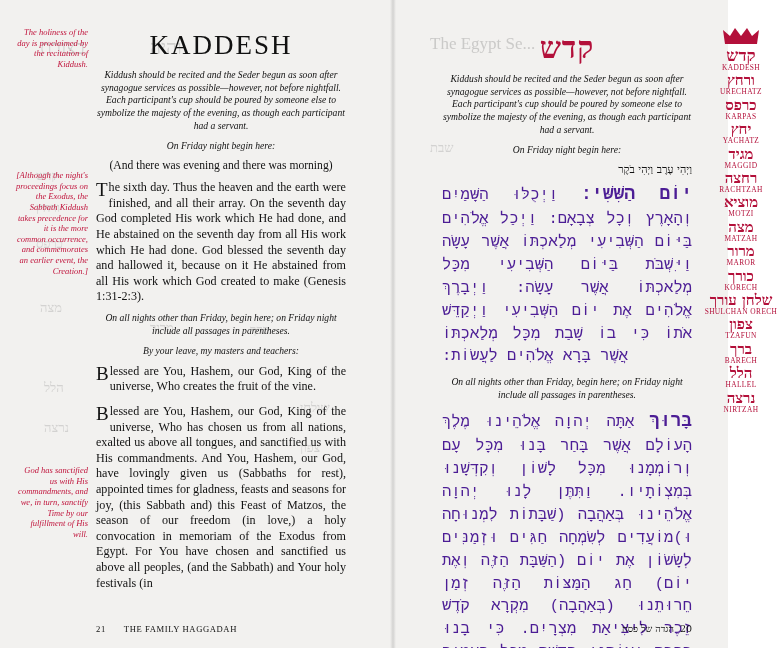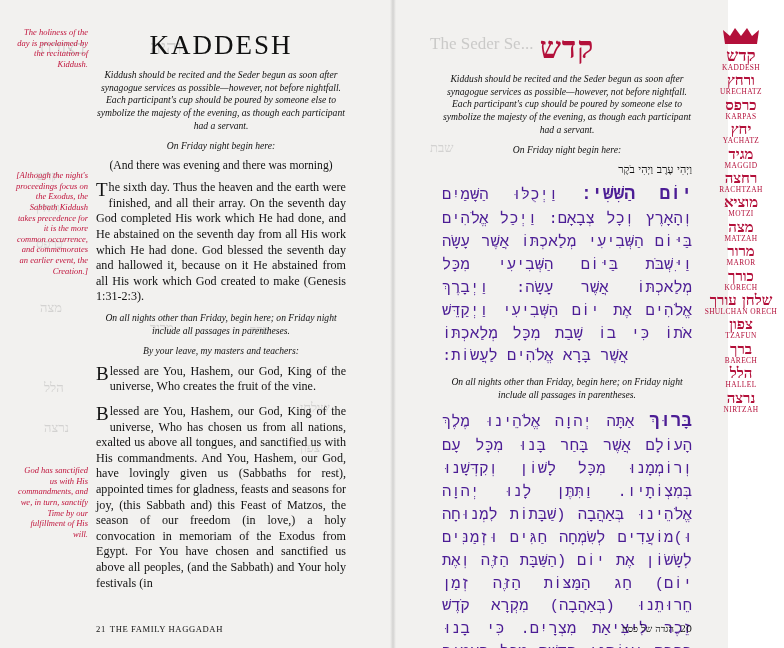--- a/index.html
+++ b/index.html
@@ -212,21 +212,21 @@
   
   .footer-left {
     position: absolute;
     left: 96px;
     bottom: 14px;
     font-size: 8.6px;
     color: #111;
     letter-spacing: 0.6px;
     font-variant: small-caps;
   }
-  .footer-left .pg { margin-right: 4px; font-variant: normal; }
+  .footer-left .pg { margin-right: 18px; font-variant: normal; }
   .footer-right {
     position: absolute;
     right: 92px;
     bottom: 14px;
     font-size: 9.5px;
     color: #111;
     direction: rtl;
     font-family: "DejaVu Serif", serif;
   }
   .footer-right .pg { margin-left: 6px; }
@@ -252,21 +252,21 @@
     <div class="ghost" style="left:36px; top:200px;">ורחץ</div>
     <div class="ghost" style="left:36px; top:236px;">כרפס</div>
     <div class="ghost" style="left:40px; top:300px;">מצה</div>
     <div class="ghost" style="left:150px; top:320px;">מרור</div>
     <div class="ghost" style="left:250px; top:322px;">ברך</div>
     <div class="ghost" style="left:44px; top:380px;">הלל</div>
     <div class="ghost" style="left:44px; top:420px;">נרצה</div>
     <div class="ghost" style="left:300px; top:400px;">שולחן</div>
     <div class="ghost" style="left:300px; top:440px;">צפון</div>
     <div class="ghost" style="left:430px; top:120px;margin-top:20px;">שבת</div>
-    <div class="hdr-ghost">The Seder Se...</div>
+    <div class="hdr-ghost">The Egypt Se...</div>
   </div>
 
   <div class="gutter"></div>
 
   <div class="left-page">
 
     <div class="margin-note" id="note1">The holiness of the day is proclaimed by the recitation of Kiddush.</div>
     <div class="margin-note" id="note3">God has sanctified us with His commandments, and we, in turn, sanctify Time by our fulfillment of His will.</div>
     <div class="margin-note" id="note2">[Although the night's proceedings focus on the Exodus, the Sabbath Kiddush takes precedence for it is the more common occurrence, and commemorates an earlier event, the Creation.]</div>
 

